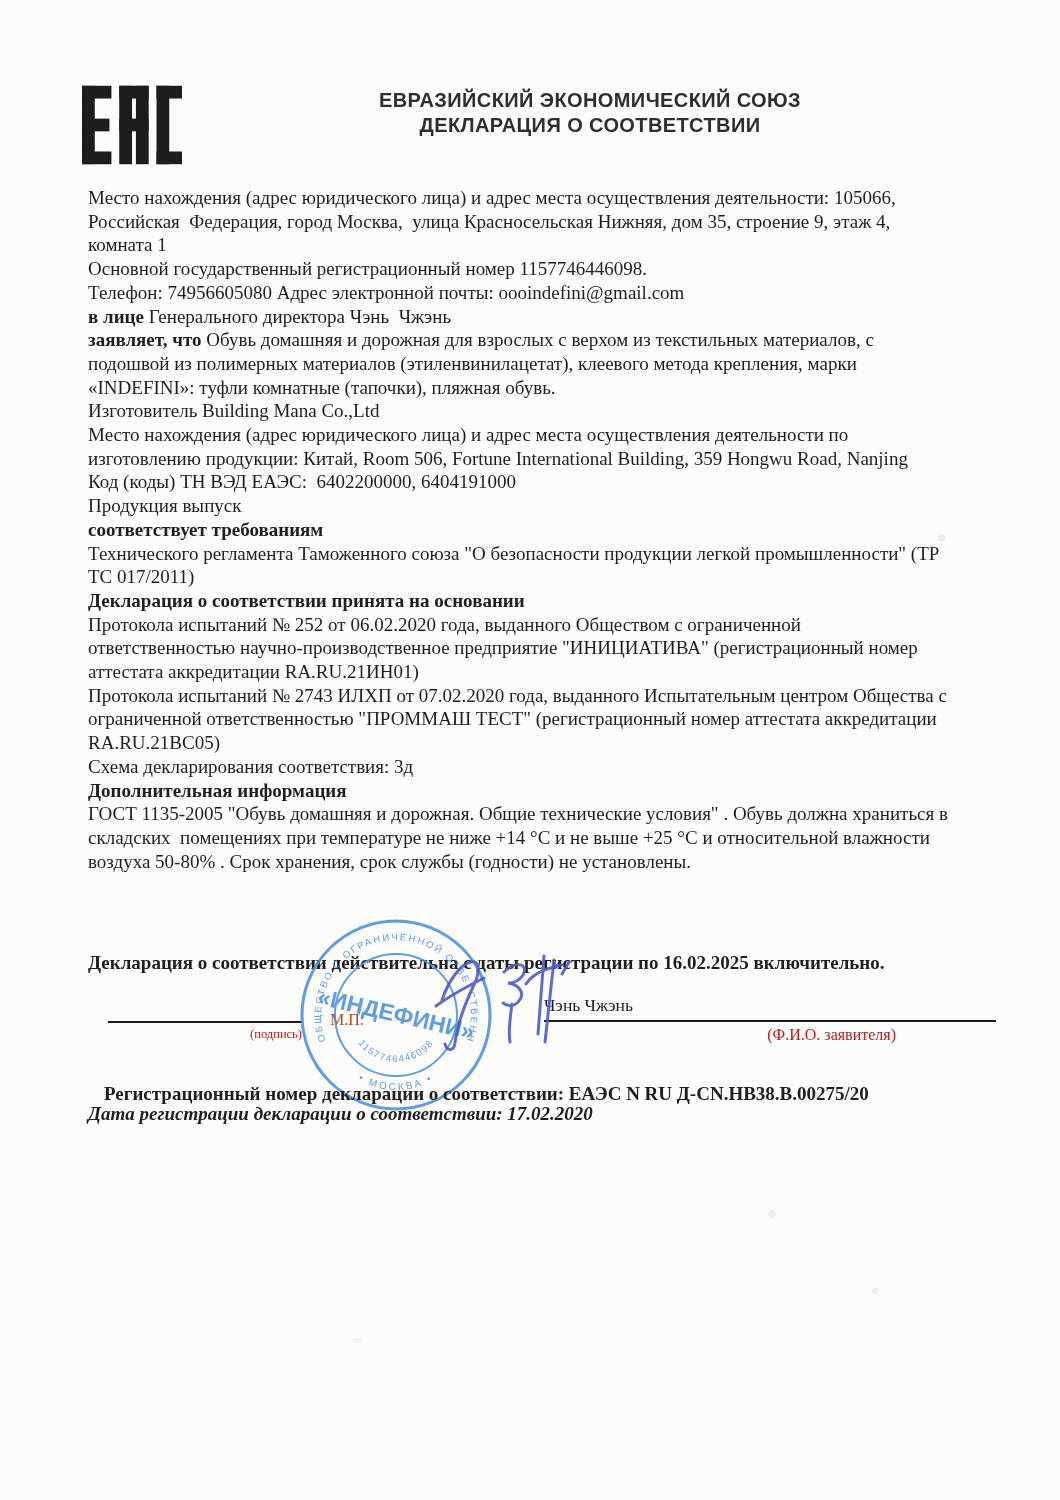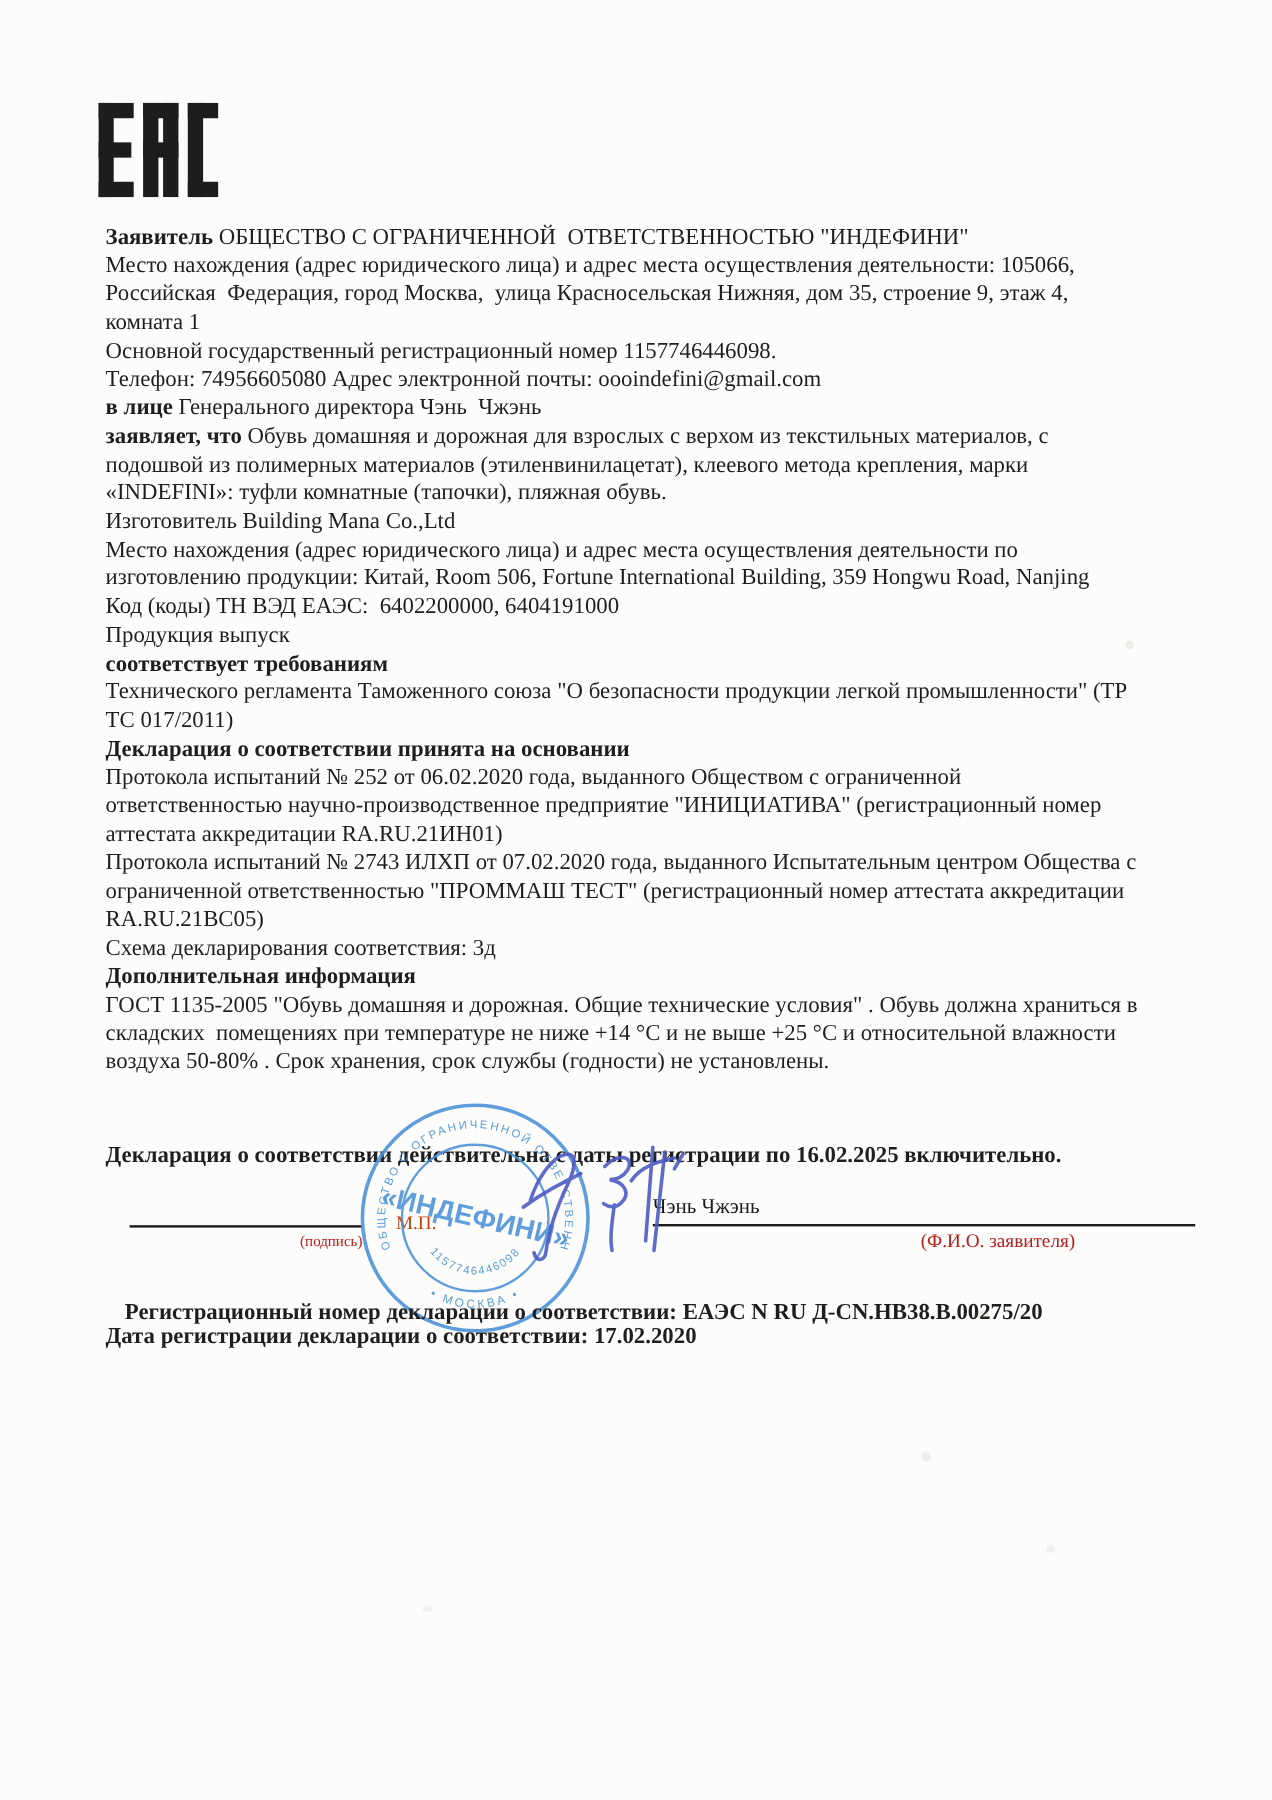--- a/index.html
+++ b/index.html
@@ -41,21 +41,21 @@
   .cap-fio{left:516px;top:1026px;width:380px;font-size:16px;}
   .mp-label{position:absolute;left:330px;top:1011px;font-size:16px;color:#c2410c;}
   .applicant-name{
     position:absolute;left:544px;top:995px;width:380px;
     font-size:17.5px;text-align:left;color:#1c1c1c;
   }
   .stamp{position:absolute;left:296px;top:915px;width:200px;height:200px;opacity:.88;}
   .signature-svg{position:absolute;left:428px;top:942px;width:152px;height:118px;}
   
   .reg-number{position:absolute;left:88px;top:1067px;width:920px;font-size:19px;font-weight:bold;margin:16px;}
-  .reg-date{position:absolute;left:88px;top:1103px;width:920px;font-size:19px;font-weight:bold;margin:0;}
+  .reg-date{position:absolute;left:88px;top:1103px;width:920px;font-size:19px;font-weight:bold;margin:0;font-style:italic;}
   
   .speck{position:absolute;background:rgba(120,120,118,.13);border-radius:50%;}
   .s1{left:812px;top:1092px;width:12px;height:7px;}
   .s2{left:768px;top:1210px;width:8px;height:8px;background:rgba(120,120,118,.10);}
   .s3{left:938px;top:534px;width:7px;height:7px;background:rgba(120,120,118,.12);}
   .s4{left:872px;top:1288px;width:7px;height:6px;background:rgba(120,120,118,.10);}
   .s5{left:352px;top:1338px;width:9px;height:5px;background:rgba(120,120,118,.08);}
 </style>
 </head>
 <body>
@@ -76,23 +76,26 @@
         <rect x="38" y="0" width="30" height="13"></rect>
         <rect x="38" y="33.5" width="30" height="13"></rect>
 
         <rect x="76" y="0" width="13" height="80"></rect>
         <rect x="76" y="0" width="26" height="13"></rect>
         <rect x="76" y="67" width="26" height="13"></rect>
       </g>
     </svg>
   </div>
 
+  <div class="doc-title">
+    <div>ЕВРАЗИЙСКИЙ ЭКОНОМИЧЕСКИЙ СОЮЗ</div>
+    <div>ДЕКЛАРАЦИЯ О СООТВЕТСТВИИ</div>
+  </div>
 
   <div class="body-text">
-    <p class="para"><span class="b">Заявитель </span><span>ОБЩЕСТВО С ОГРАНИЧЕННОЙ  ОТВЕТСТВЕННОСТЬЮ "ИНДЕФИНИ"</span></p>
     <p class="para"><span class="b"></span><span>Место нахождения (адрес юридического лица) и адрес места осуществления деятельности: 105066, Российская  Федерация, город Москва,  улица Красносельская Нижняя, дом 35, строение 9, этаж 4, комната 1</span></p>
     <p class="para"><span class="b"></span><span>Основной государственный регистрационный номер 1157746446098.</span></p>
     <p class="para"><span class="b"></span><span>Телефон: 74956605080 Адрес электронной почты: oooindefini@gmail.com</span></p>
     <p class="para"><span class="b">в лице </span><span>Генерального директора Чэнь  Чжэнь</span></p>
     <p class="para"><span class="b">заявляет, что </span><span>Обувь домашняя и дорожная для взрослых с верхом из текстильных материалов, с подошвой из полимерных материалов (этиленвинилацетат), клеевого метода крепления, марки «INDEFINI»: туфли комнатные (тапочки), пляжная обувь.</span></p>
     <p class="para"><span class="b"></span><span>Изготовитель Building Mana Co.,Ltd</span></p>
     <p class="para"><span class="b"></span><span>Место нахождения (адрес юридического лица) и адрес места осуществления деятельности по изготовлению продукции: Китай, Room 506, Fortune International Building, 359 Hongwu Road, Nanjing</span></p>
     <p class="para"><span class="b"></span><span>Код (коды) ТН ВЭД ЕАЭС:  6402200000, 6404191000</span></p>
     <p class="para"><span class="b"></span><span>Продукция выпуск</span></p>
     <p class="para"><span class="b">соответствует требованиям</span><span></span></p>

